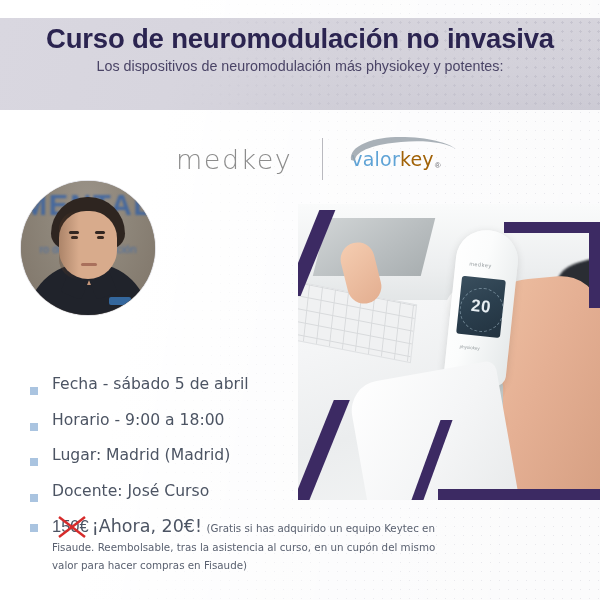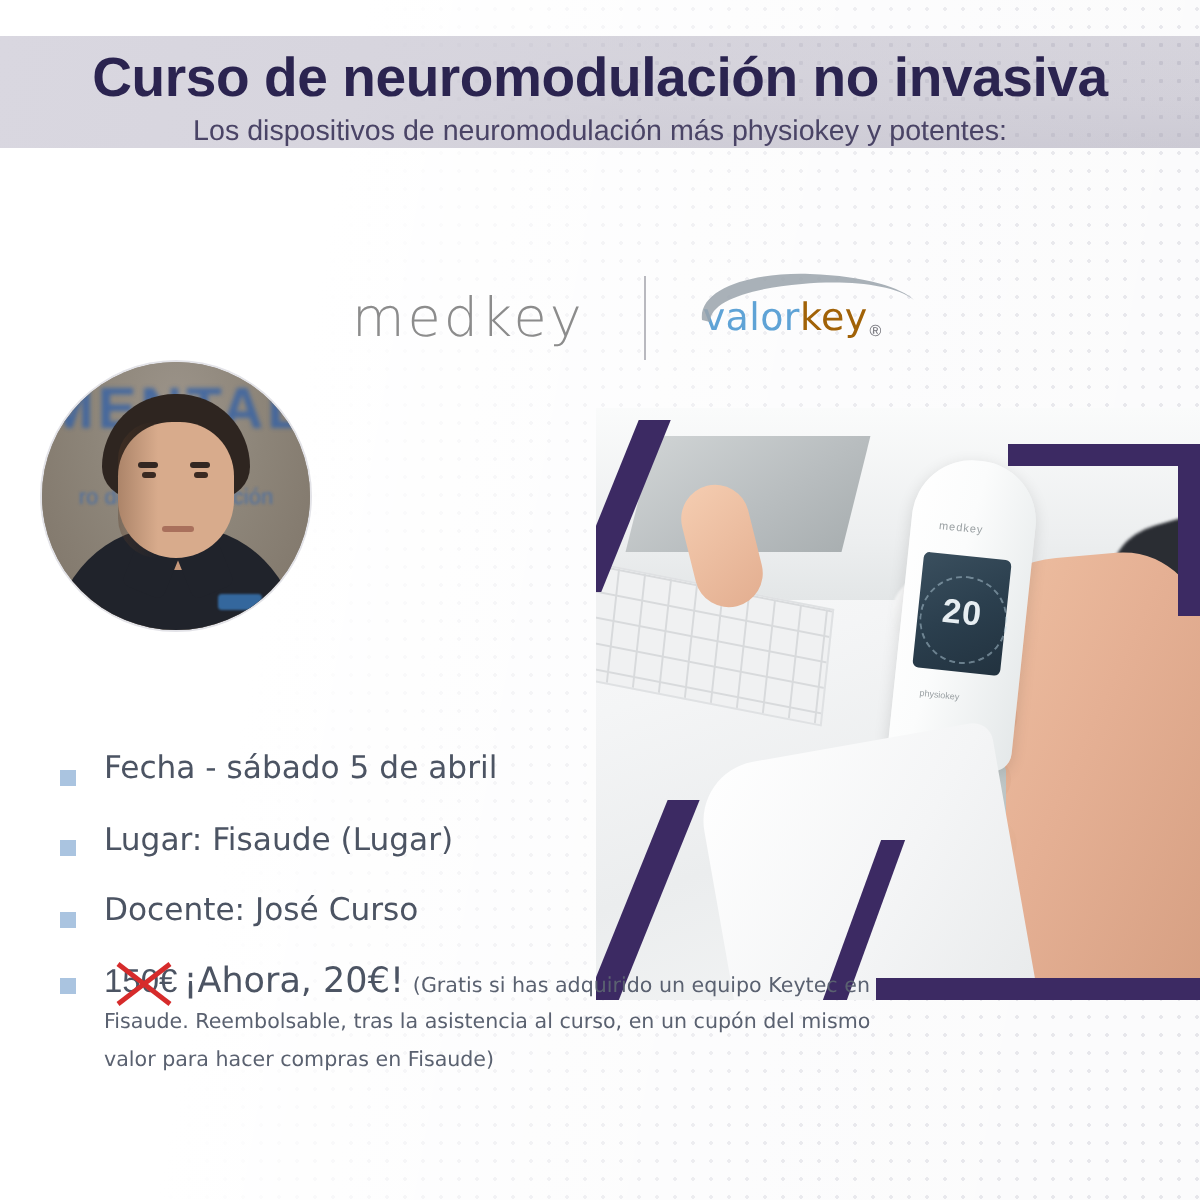--- a/index.html
+++ b/index.html
@@ -20,21 +20,21 @@
     opacity:.45;
     pointer-events:none;
   }
   .dots-fade{
     position:absolute;inset:0;
     background:linear-gradient(100deg,#ffffff 0%,#ffffff 26%,rgba(255,255,255,.55) 48%,rgba(255,255,255,.18) 72%,rgba(255,255,255,.05) 100%);
     pointer-events:none;
   }
   
   .header{
-    position:absolute;left:0;top:18px;width:600px;height:56px;
+    position:absolute;left:0;top:18px;width:600px;height:92px;
     background:linear-gradient(180deg,#d6d4dc 0%,#d2d0d9 55%,#cbc9d3 100%);
     overflow:hidden;
   }
   .header-dots{
     position:absolute;inset:0;
     background-image:radial-gradient(#b4b2c0 1px, transparent 1.2px);
     background-size:9px 9px;opacity:.55;
   }
   .header-sheen{
     position:absolute;inset:0;
@@ -250,21 +250,21 @@
     background:#3c2a63;transform:skewX(-20deg);
   }
   .geo-b-h{
     position:absolute;left:140px;bottom:0;width:164px;height:11px;background:#3c2a63;
   }
   
   .bullets{
     position:absolute;left:30px;top:374px;width:430px;
   }
   .bullet-row{
-    display:flex;align-items:center;margin-bottom:14.5px;
+    display:flex;align-items:flex-end;margin-bottom:14.5px;
   }
   .bullet-sq{
     width:8px;height:8px;background:#aac4e0;flex:0 0 auto;
     margin:8px 14px 0 0;
   }
   .bullet-txt{
     font-size:15.6px;color:#4c5463;line-height:1.35;
     font-family:"DejaVu Sans", sans-serif;font-weight:400;
   }
   
@@ -374,24 +374,28 @@
     </div>
   </div>
 
   <div class="bullets">
 
     <div class="bullet-row">
       <span class="bullet-sq"></span>
       <span class="bullet-txt">Fecha - sábado 5 de abril</span>
     </div>
 
-
     <div class="bullet-row">
       <span class="bullet-sq"></span>
-      <span class="bullet-txt">Lugar: Fisaude (Lugar)</span>
+      <span class="bullet-txt">Horario - 9:00 a 18:00</span>
+    </div>
+
+    <div class="bullet-row">
+      <span class="bullet-sq"></span>
+      <span class="bullet-txt">Lugar: Madrid (Madrid)</span>
     </div>
 
     <div class="bullet-row">
       <span class="bullet-sq"></span>
       <span class="bullet-txt">Docente: José Curso</span>
     </div>
 
     <div class="price-row">
       <span class="bullet-sq"></span>
       <span class="price-body">

